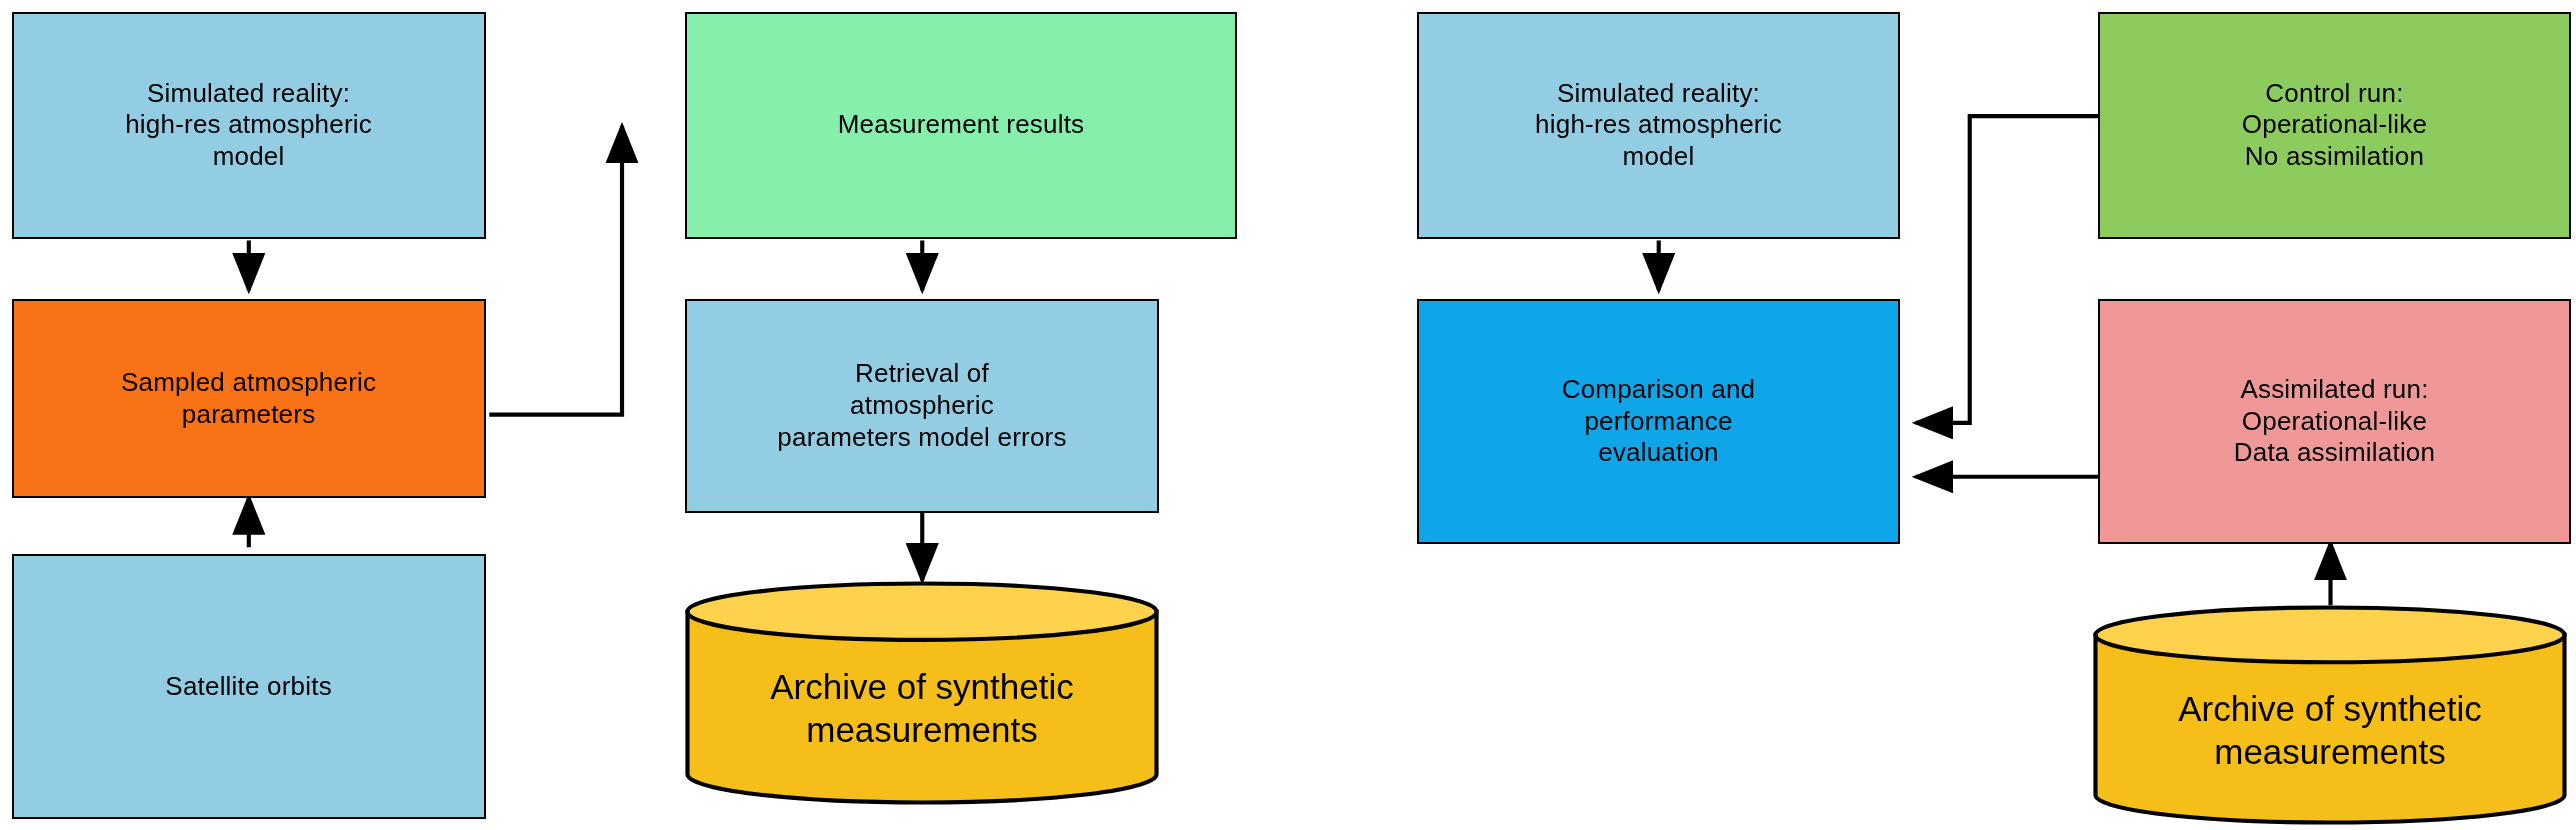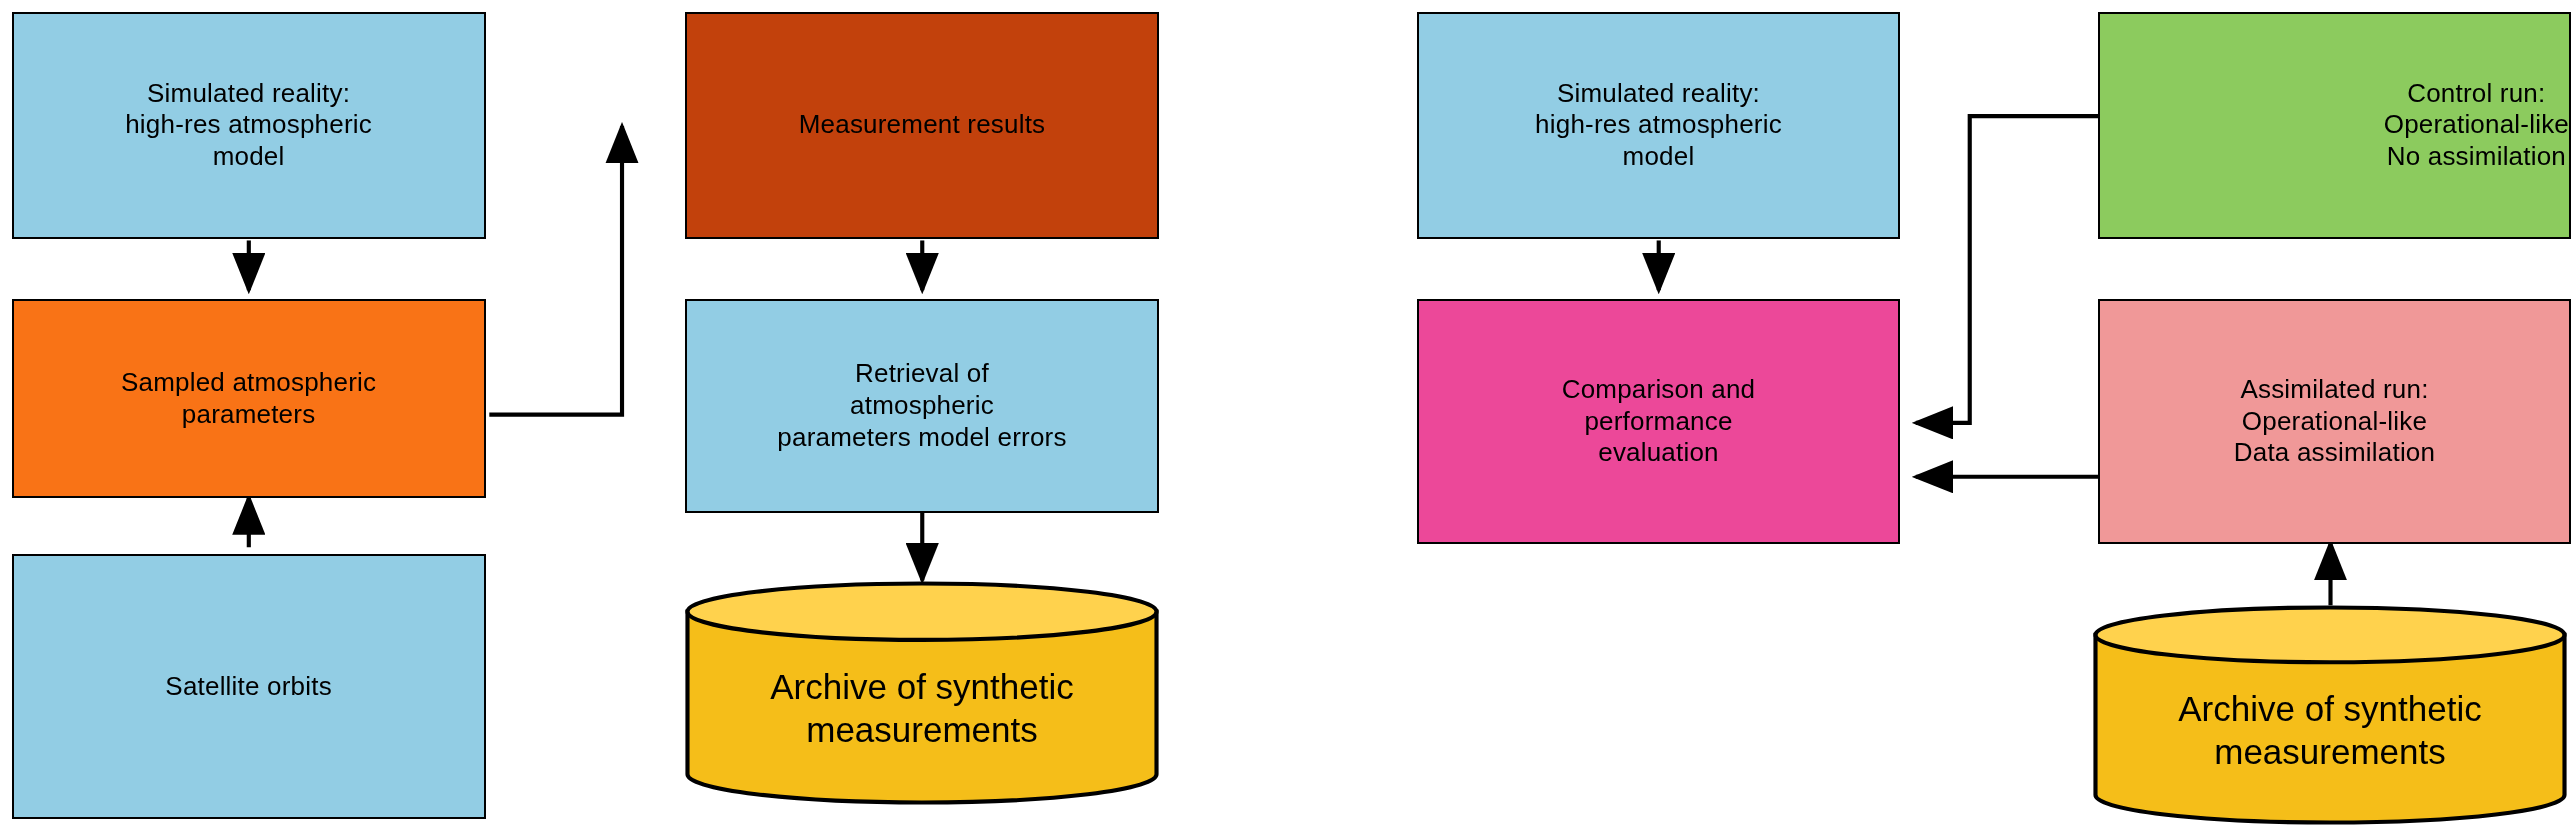--- a/index.html
+++ b/index.html
@@ -109,21 +109,21 @@
 
   <div class="node" style="left:11.6px; top:299px; width:474px; height:199px; background:#f97316;">
     <span>Sampled atmospheric
 parameters</span>
   </div>
 
   <div class="node" style="left:11.6px; top:554px; width:474px; height:265px; background:#92CDE4;">
     <span>Satellite orbits</span>
   </div>
 
-  <div class="node" style="left:685px; top:11.6px; width:474px; height:227px; background:#c2410c;">
+  <div class="node" style="left:685px; top:11.6px; width:552px; height:227px; background:#86efac;">
     <span>Measurement results</span>
   </div>
 
   <div class="node" style="left:685px; top:299px; width:474px; height:214px; background:#92CDE4;">
     <span>Retrieval of
 atmospheric
 parameters model errors</span>
   </div>
 
   <div class="cyl" style="left:685px; top:581px; width:474px; height:224px;">
@@ -134,27 +134,27 @@
     <div class="cyl-label">Archive of synthetic
 measurements</div>
   </div>
 
   <div class="node" style="left:1417px; top:11.6px; width:483px; height:227px; background:#92CDE4;">
     <span>Simulated reality:
 high-res atmospheric
 model</span>
   </div>
 
-  <div class="node" style="left:1417px; top:299px; width:483px; height:245px; background:#ec4899;">
+  <div class="node" style="left:1417px; top:299px; width:483px; height:245px; background:#0ea5e9;">
     <span>Comparison and
 performance
 evaluation</span>
   </div>
 
-  <div class="node" style="left:2098px; top:11.6px; width:473px; height:227px; background:#8CCB5E;justify-content:flex-end;">
+  <div class="node" style="left:2098px; top:11.6px; width:473px; height:227px; background:#8CCB5E;">
     <span>Control run:
 Operational-like
 No assimilation</span>
   </div>
 
   <div class="node" style="left:2098px; top:299px; width:473px; height:245px; background:#F09898;">
     <span>Assimilated run:
 Operational-like
 Data assimilation</span>
   </div>

